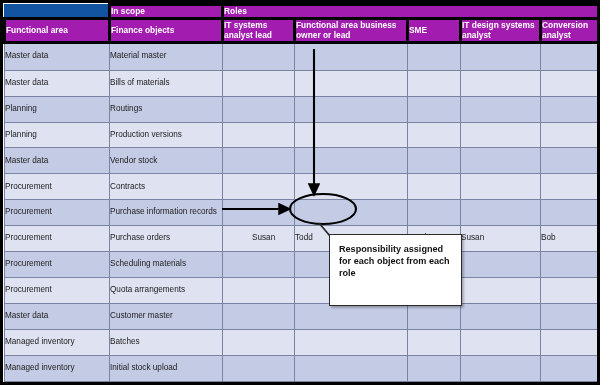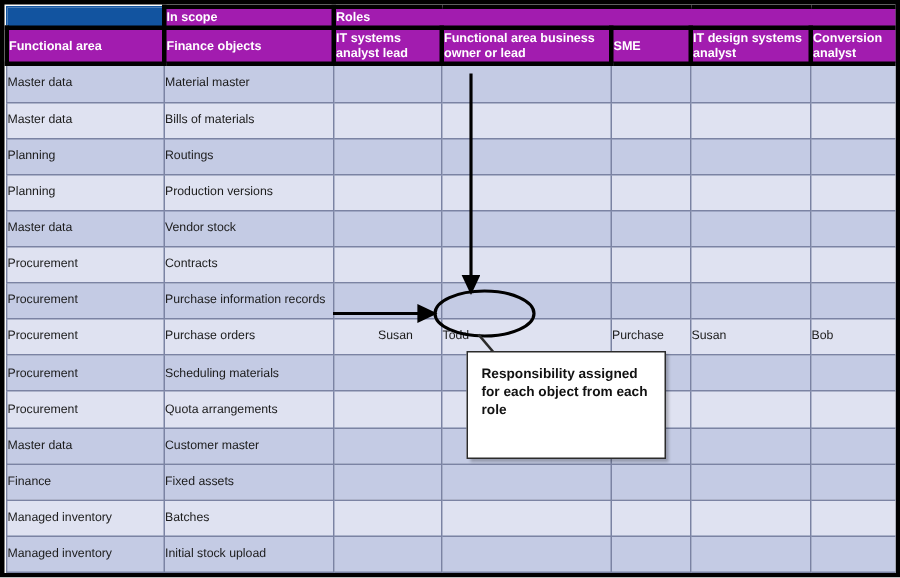--- a/index.html
+++ b/index.html
@@ -70,21 +70,21 @@
   .overlay {
     position: absolute;
     left: 0;
     top: 0;
     width: 600px;
     height: 385px;
     pointer-events: none;
   }
   .callout {
     position: absolute;
-    left: 308px;
+    left: 326px;
     top: 231px;
     width: 133px;
     height: 72px;
     background: #ffffff;
     border: 1.6px solid #2b2b2b;
     box-sizing: border-box;
     padding: 8px 9px;
     font-size: 9.1px;
     font-weight: bold;
     line-height: 1.34;
@@ -220,29 +220,20 @@
       </tr>
       <tr class="rA">
         <td class="cell">Master data</td>
         <td class="cell">Customer master</td>
         <td class="cell empty"></td>
         <td class="cell empty"></td>
         <td class="cell empty"></td>
         <td class="cell empty"></td>
         <td class="cell empty"></td>
       </tr>
-      <tr class="rA">
-        <td class="cell">Finance</td>
-        <td class="cell">Fixed assets</td>
-        <td class="cell empty"></td>
-        <td class="cell empty"></td>
-        <td class="cell empty"></td>
-        <td class="cell empty"></td>
-        <td class="cell empty"></td>
-      </tr>
       <tr class="rB">
         <td class="cell">Managed inventory</td>
         <td class="cell">Batches</td>
         <td class="cell empty"></td>
         <td class="cell empty"></td>
         <td class="cell empty"></td>
         <td class="cell empty"></td>
         <td class="cell empty"></td>
       </tr>
       <tr class="rA">

